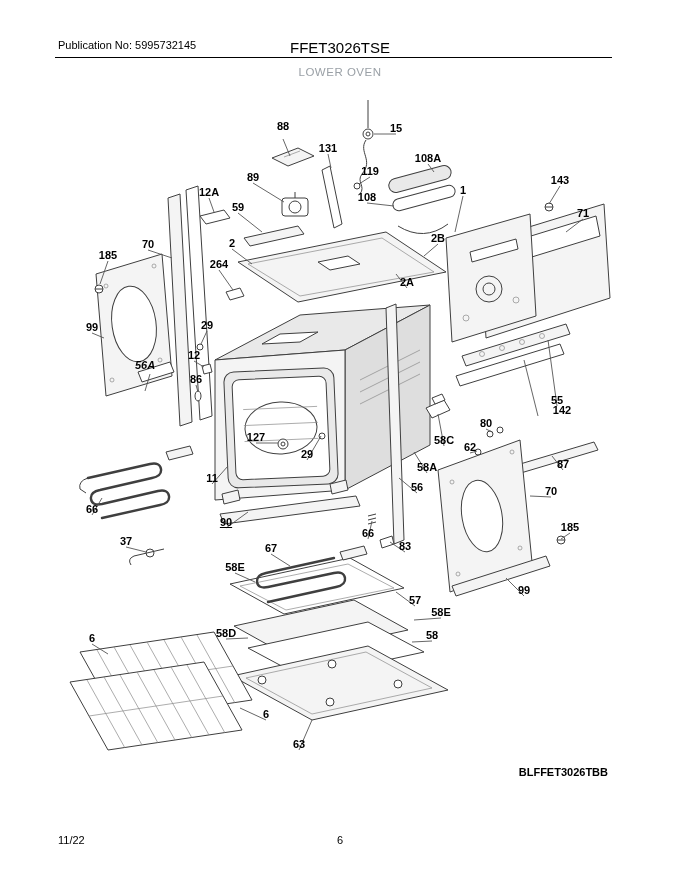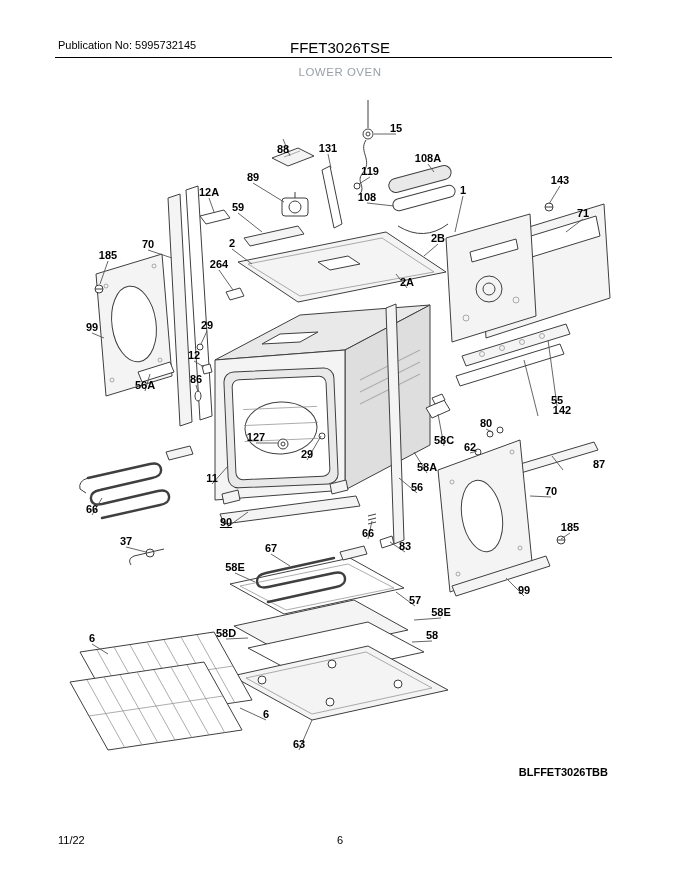--- a/index.html
+++ b/index.html
@@ -278,21 +278,21 @@
         <line x1="441" y1="618" x2="414" y2="620"></line>
         <line x1="226" y1="639" x2="248" y2="638"></line>
         <line x1="432" y1="641" x2="412" y2="642"></line>
         <line x1="92" y1="644" x2="108" y2="654"></line>
         <line x1="266" y1="720" x2="240" y2="708"></line>
         <line x1="299" y1="750" x2="312" y2="720"></line>
       </g>
   </svg>
 
   <div id="callout-layer">
-      <span class="callout" style="left: 283px; top: 149px;">88</span>
+      <span class="callout" style="left: 283px; top: 126px;">88</span>
       <span class="callout" style="left: 328px; top: 148px;">131</span>
       <span class="callout" style="left: 396px; top: 128px;">15</span>
       <span class="callout" style="left: 428px; top: 158px;">108A</span>
       <span class="callout" style="left: 370px; top: 171px;">119</span>
       <span class="callout" style="left: 253px; top: 177px;">89</span>
       <span class="callout" style="left: 367px; top: 197px;">108</span>
       <span class="callout" style="left: 463px; top: 190px;">1</span>
       <span class="callout" style="left: 560px; top: 180px;">143</span>
       <span class="callout" style="left: 583px; top: 213px;">71</span>
       <span class="callout" style="left: 209px; top: 192px;">12A</span>
@@ -300,27 +300,27 @@
       <span class="callout" style="left: 232px; top: 243px;">2</span>
       <span class="callout" style="left: 438px; top: 238px;">2B</span>
       <span class="callout" style="left: 219px; top: 264px;">264</span>
       <span class="callout" style="left: 407px; top: 282px;">2A</span>
       <span class="callout" style="left: 108px; top: 255px;">185</span>
       <span class="callout" style="left: 148px; top: 244px;">70</span>
       <span class="callout" style="left: 92px; top: 327px;">99</span>
       <span class="callout" style="left: 207px; top: 325px;">29</span>
       <span class="callout" style="left: 194px; top: 355px;">12</span>
       <span class="callout" style="left: 196px; top: 379px;">86</span>
-      <span class="callout" style="left: 145px; top: 385px;">56A</span>
+      <span class="callout" style="left: 145px; top: 365px; font-style: italic;">56A</span>
       <span class="callout" style="left: 557px; top: 400px;">55</span>
       <span class="callout" style="left: 538px; top: 410px; margin-left: 24px;">142</span>
       <span class="callout" style="left: 444px; top: 440px;">58C</span>
       <span class="callout" style="left: 486px; top: 423px;">80</span>
       <span class="callout" style="left: 470px; top: 447px;">62</span>
-      <span class="callout" style="left: 563px; top: 464px; margin-left: 36px;">87</span>
+      <span class="callout" style="left: 563px; top: 464px;">87</span>
       <span class="callout" style="left: 256px; top: 437px;">127</span>
       <span class="callout" style="left: 307px; top: 454px;">29</span>
       <span class="callout" style="left: 427px; top: 467px;">58A</span>
       <span class="callout" style="left: 212px; top: 478px;">11</span>
       <span class="callout" style="left: 417px; top: 487px;">56</span>
       <span class="callout" style="left: 551px; top: 491px;">70</span>
       <span class="callout" style="left: 92px; top: 509px;">66</span>
       <span class="callout" style="left: 226px; top: 522px; text-decoration: underline;">90</span>
       <span class="callout" style="left: 368px; top: 533px;">66</span>
       <span class="callout" style="left: 405px; top: 546px;">83</span>

